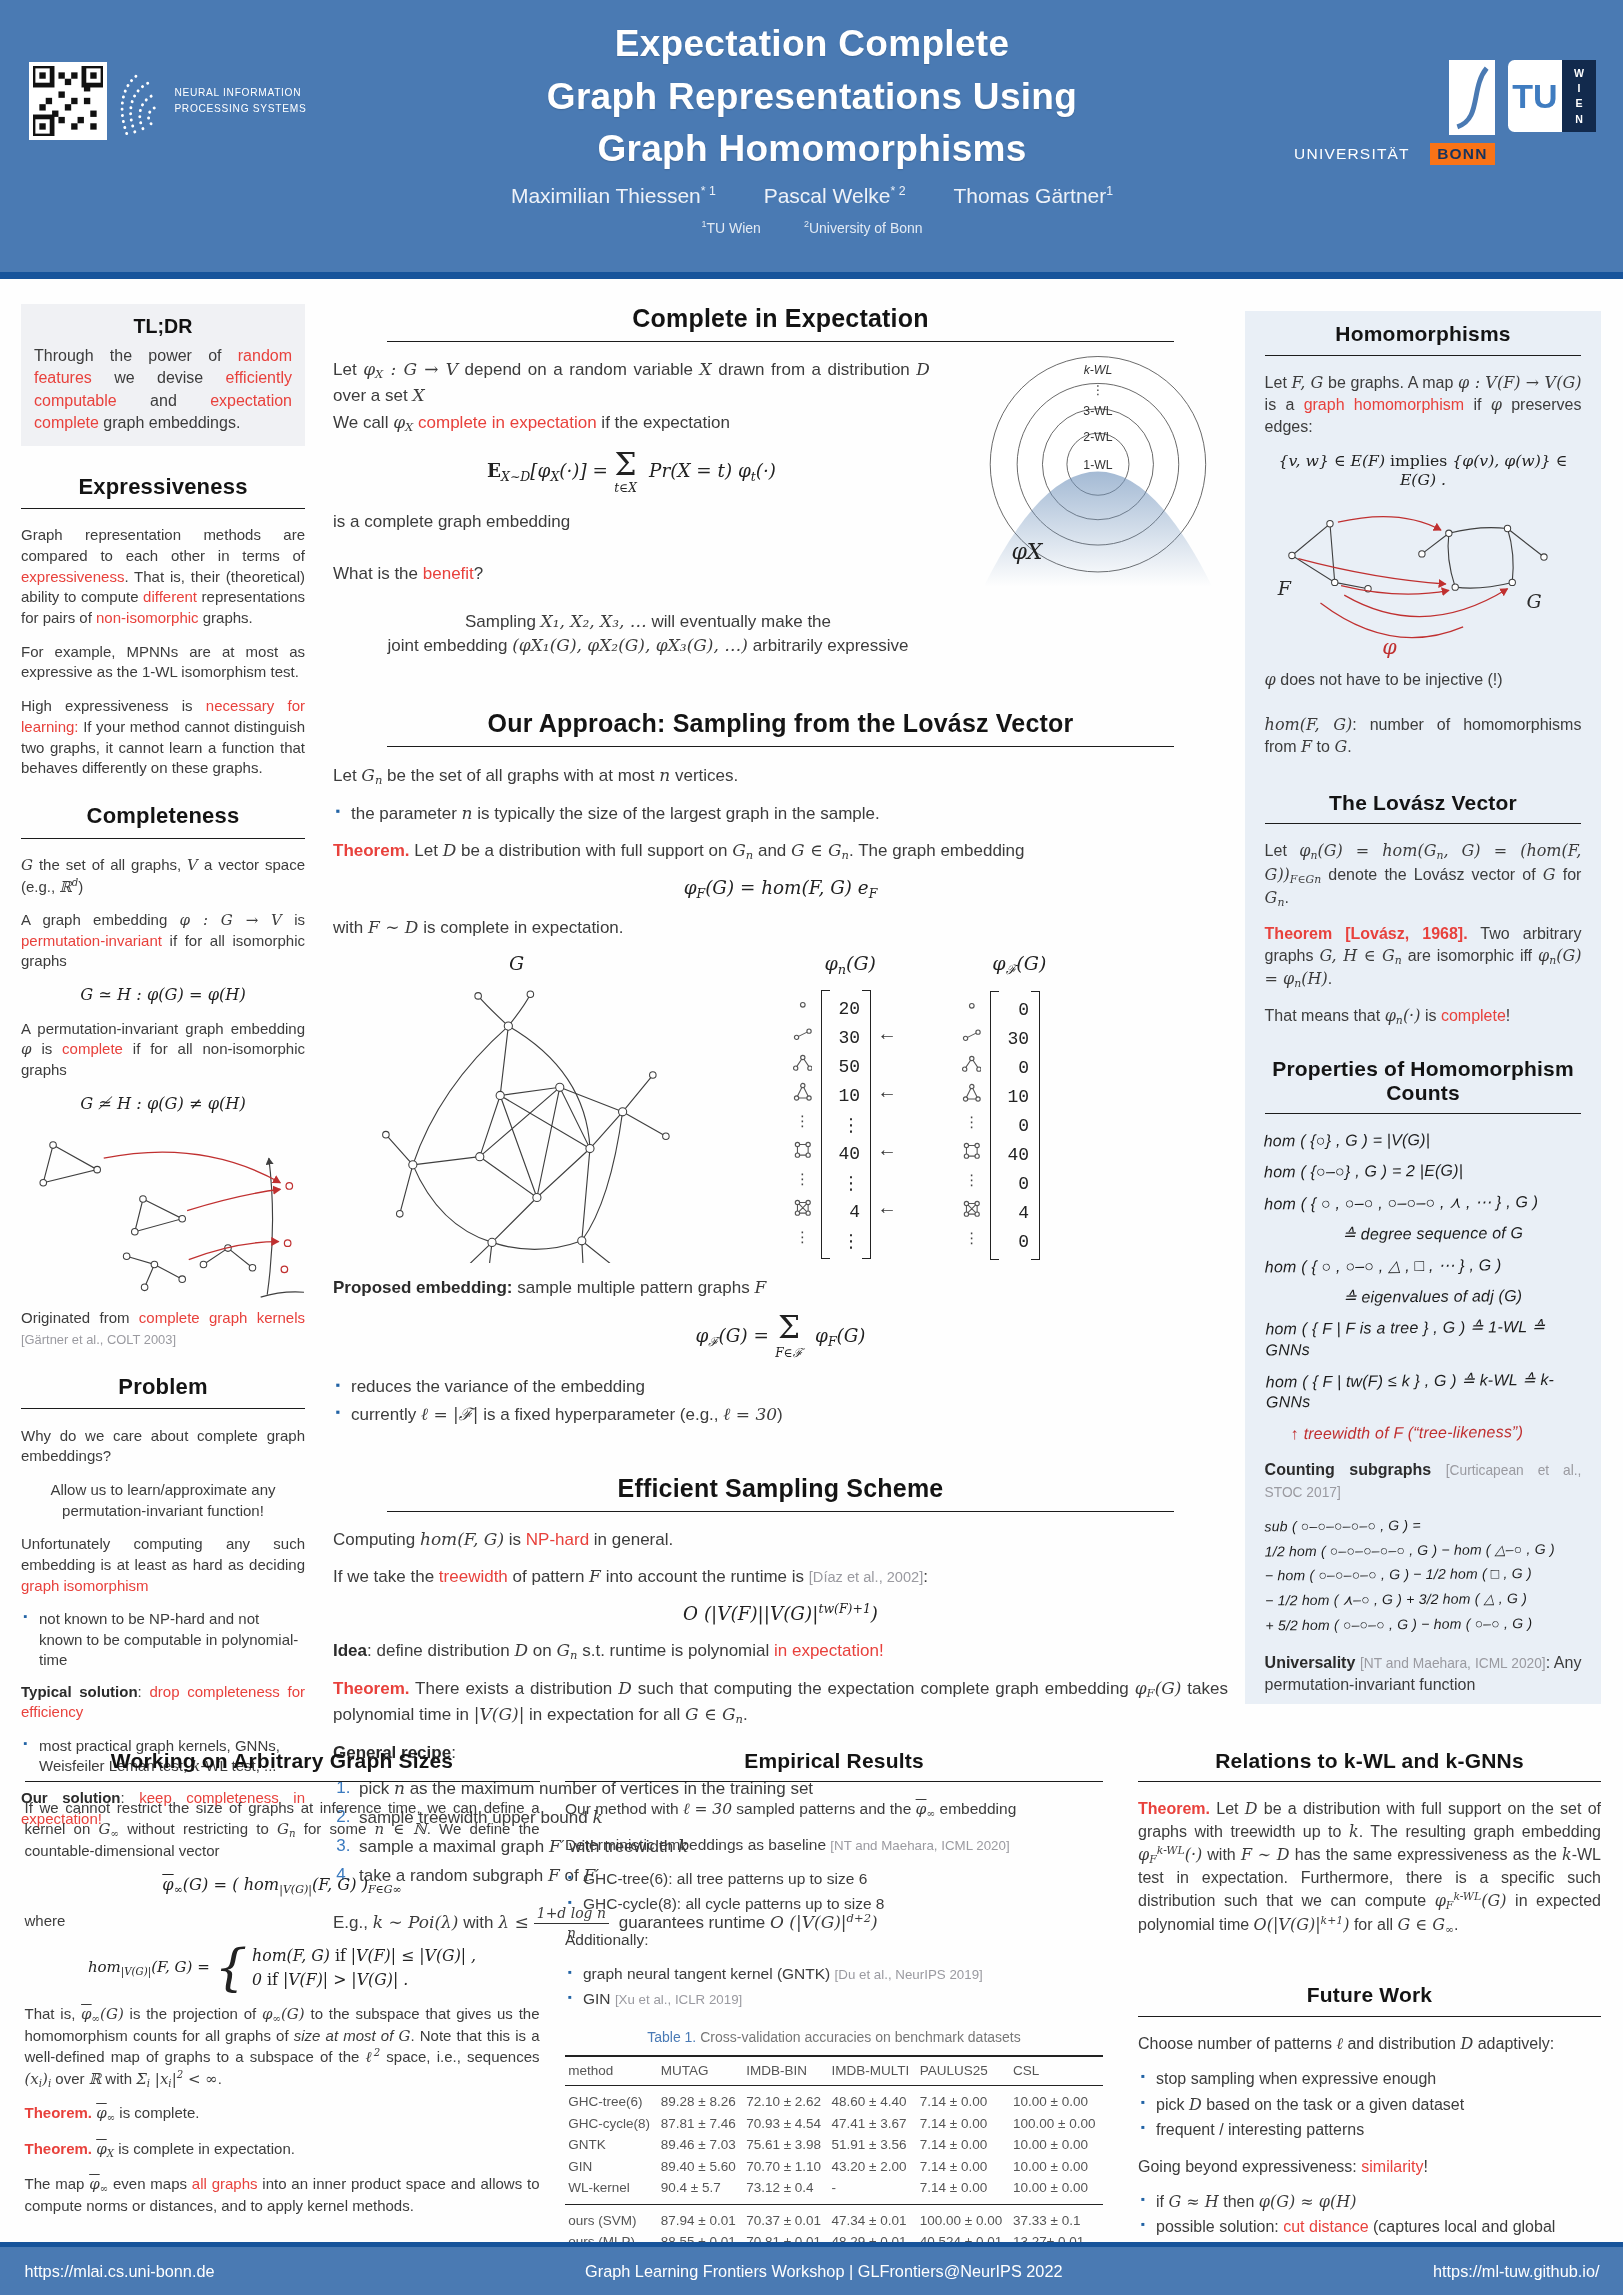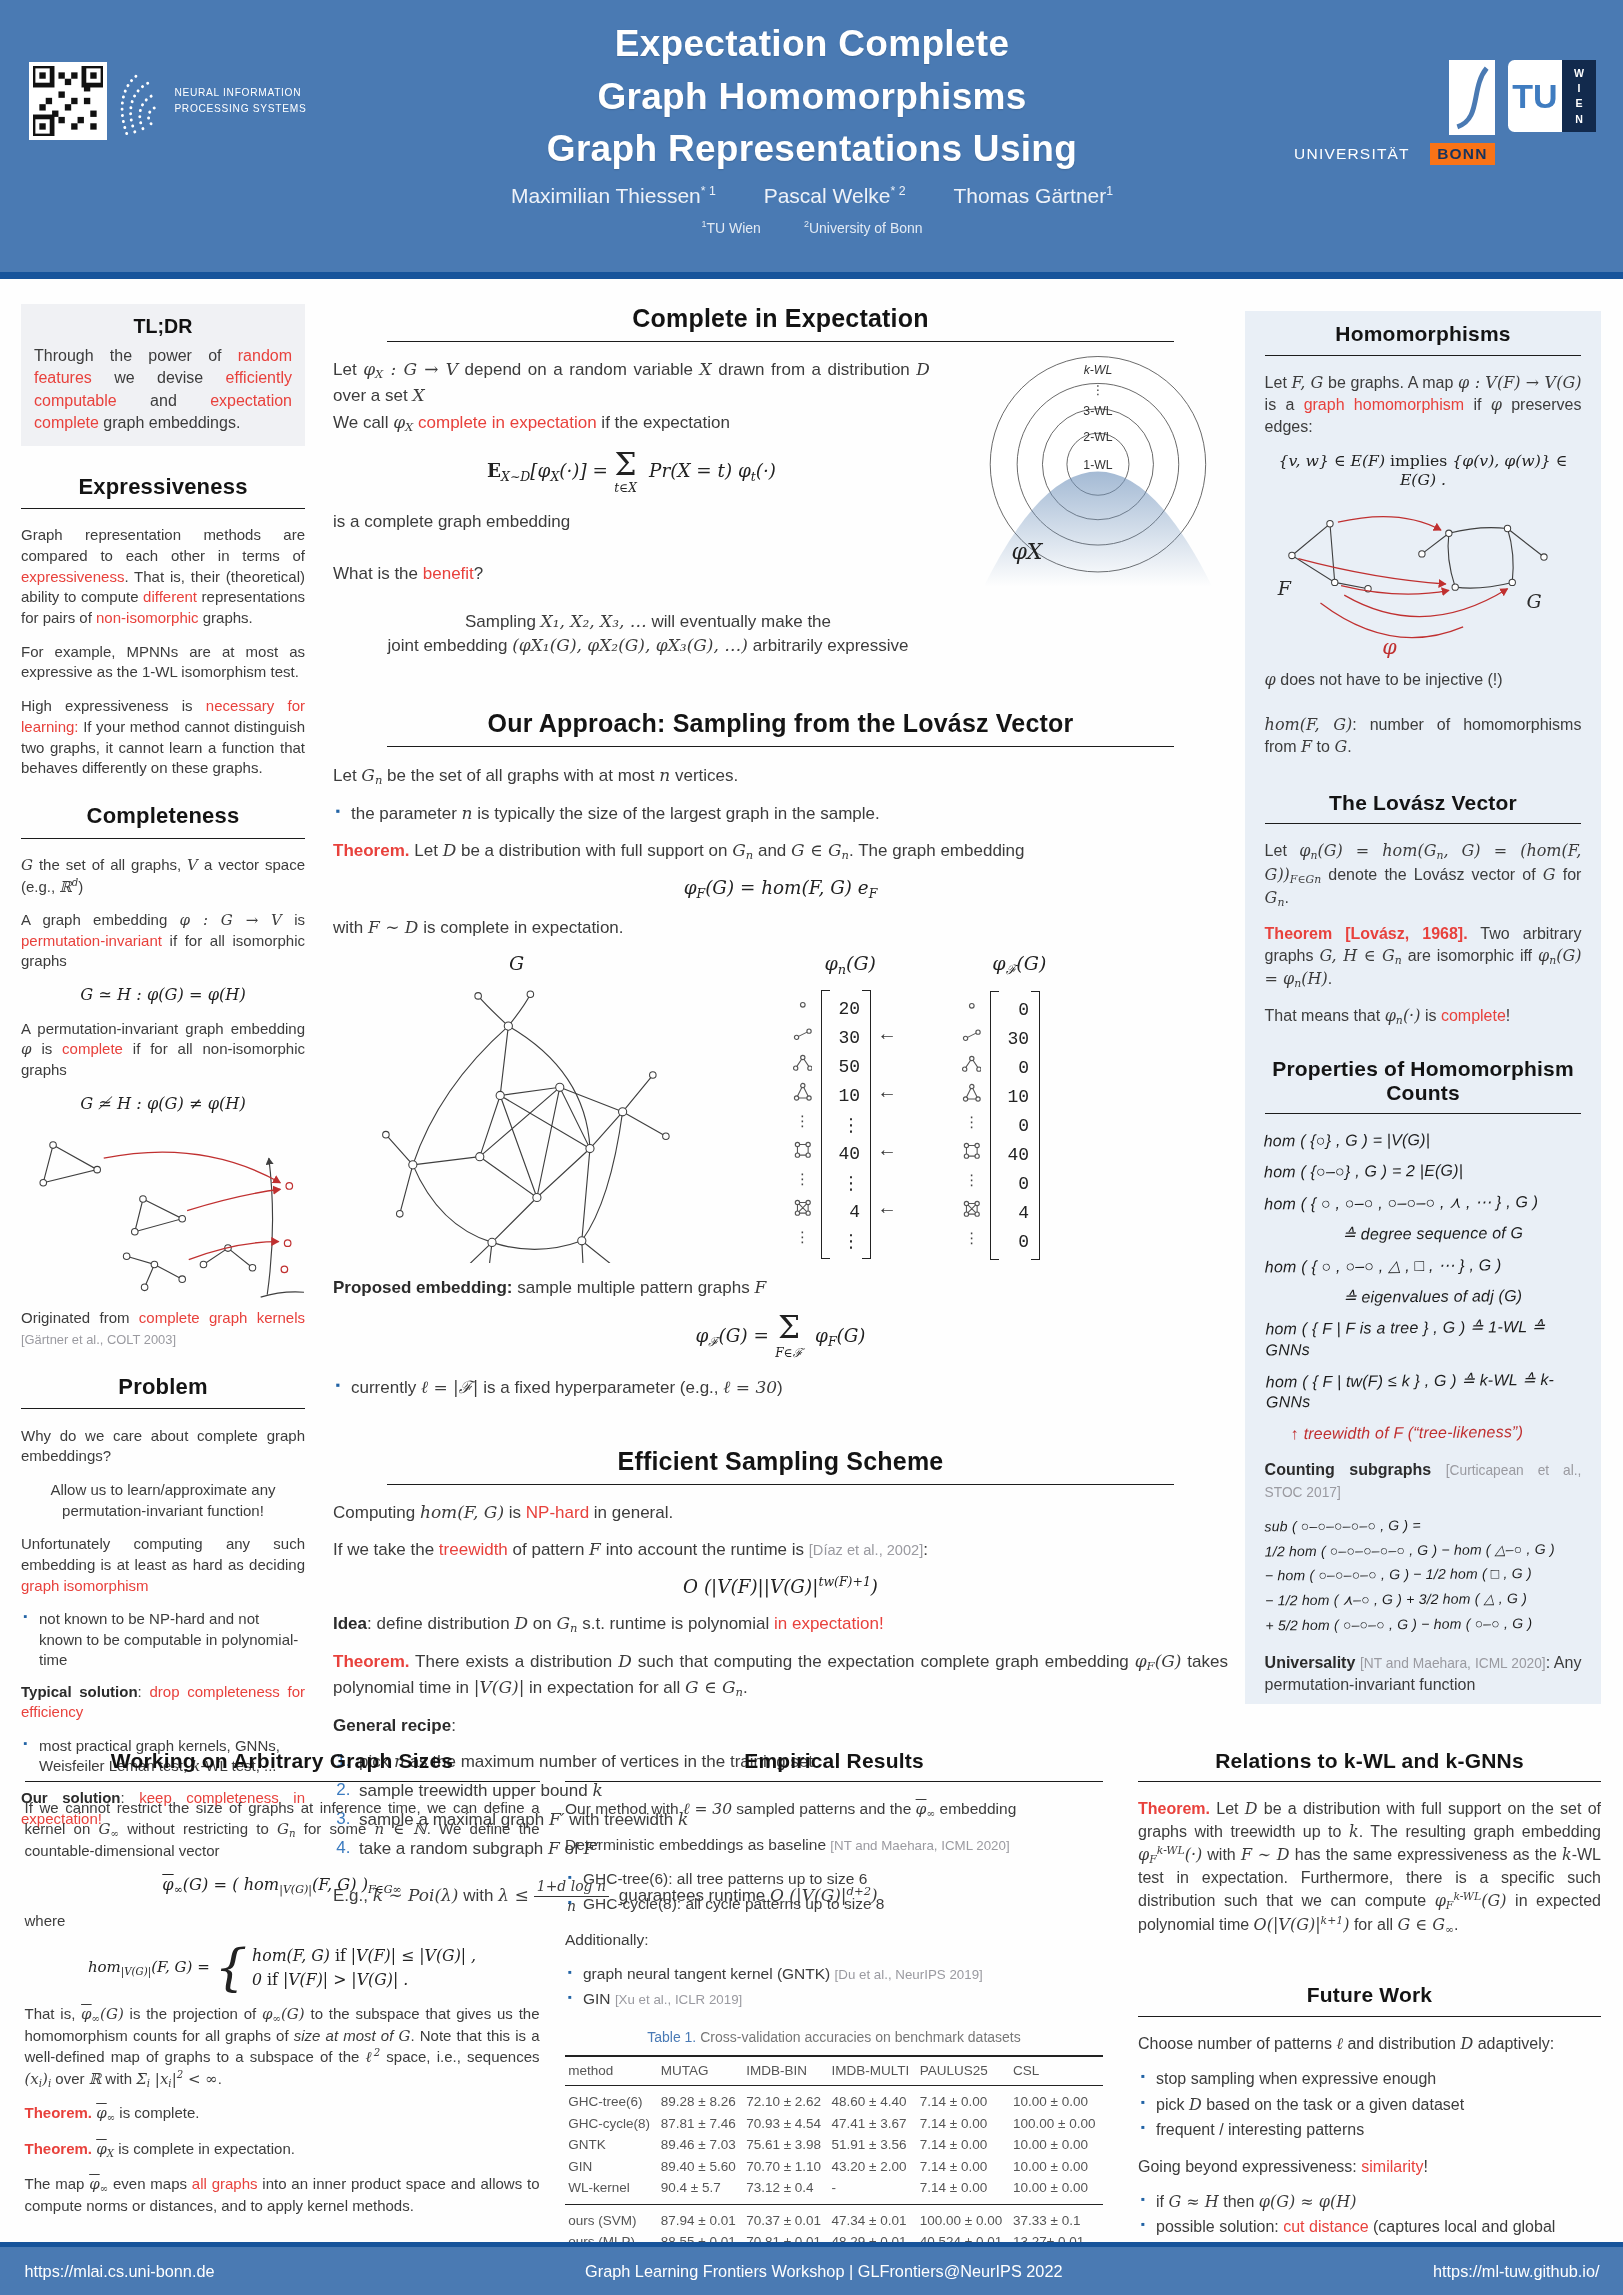--- a/index.html
+++ b/index.html
@@ -160,22 +160,22 @@
       <stop offset="1" stop-color="#7395bd" stop-opacity="0"></stop>
     </linearGradient>
   </defs>
 </svg>
 
 <div id="poster">
 
   <div id="header">
     <div class="title">
       <div>Expectation Complete</div>
+      <div>Graph Representations Using</div>
       <div>Graph Homomorphisms</div>
-      <div>Graph Representations Using</div>
     </div>
     <div class="authors">
       <span class="auth"><span>Maximilian Thiessen</span><sup>* 1</sup></span>
       <span class="auth"><span>Pascal Welke</span><sup>* 2</sup></span>
       <span class="auth"><span>Thomas Gärtner</span><sup>1</sup></span>
     </div>
     <div class="affils">
       <span class="aff"><sup>1</sup><span>TU Wien</span></span>
       <span class="aff"><sup>2</sup><span>University of Bonn</span></span>
     </div>
@@ -563,20 +563,21 @@
         </div>
       </div>
 
       <p class="para"><span class="run-b">Proposed embedding:</span><span> sample multiple pattern graphs </span><span class="run-i">F</span></p>
       <div class="eq">
         <span><span>φ</span><span class="run-sub">ℱ</span><span>(G) =</span></span><span class="sum">
             <span class="sig">Σ</span>
             <span class="lim">F∈ℱ</span>
           </span><span><span> φ</span><span class="run-sub">F</span><span>(G)</span></span>
       </div>
+      <div class="bul"><span>reduces the variance of the embedding</span></div>
       <div class="bul"><span>currently </span><span class="run-i">ℓ = |ℱ|</span><span> is a fixed hyperparameter (e.g., </span><span class="run-i">ℓ = 30</span><span>)</span></div>
     </div>
 
     <div class="sec" style="margin-top:47px">
       <div class="sec-h">Efficient Sampling Scheme</div>
       <hr class="sec-rule" style="width:88%;margin-left:auto;margin-right:auto;">
       <p class="para"><span>Computing </span><span class="run-i">hom(F, G)</span><span> is </span><span class="run-r">NP-hard</span><span> in general.</span></p>
       <p class="para"><span>If we take the </span><span class="run-r">treewidth</span><span> of pattern </span><span class="run-i">F</span><span> into account the runtime is </span><span class="run-g">[Díaz et al., 2002]</span><span>:</span></p>
       <div class="eq"><span>O (|V(F)||V(G)|</span><span class="run-sup">tw(F)+1</span><span>)</span></div>
       <p class="para"><span class="run-b">Idea</span><span>: define distribution </span><span class="run-i">D</span><span> on </span><span class="run-i">G</span><span class="run-sub">n</span><span> s.t. runtime is polynomial </span><span class="run-r">in expectation!</span></p>

